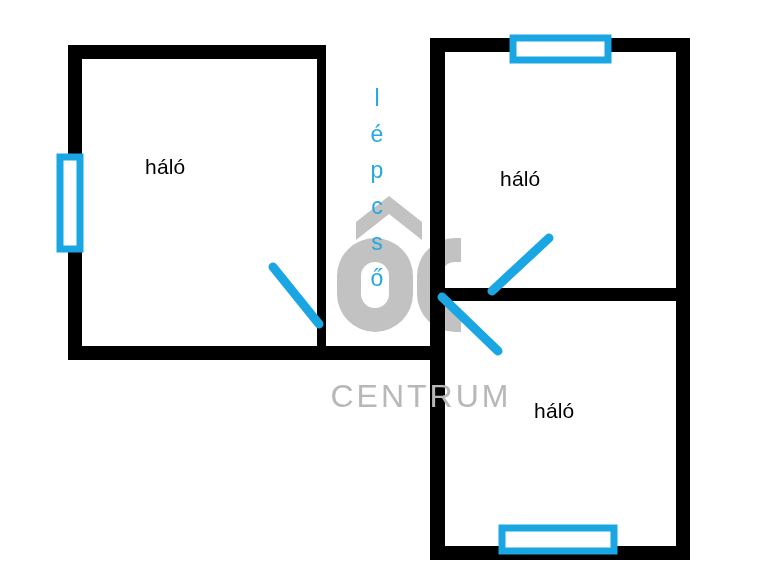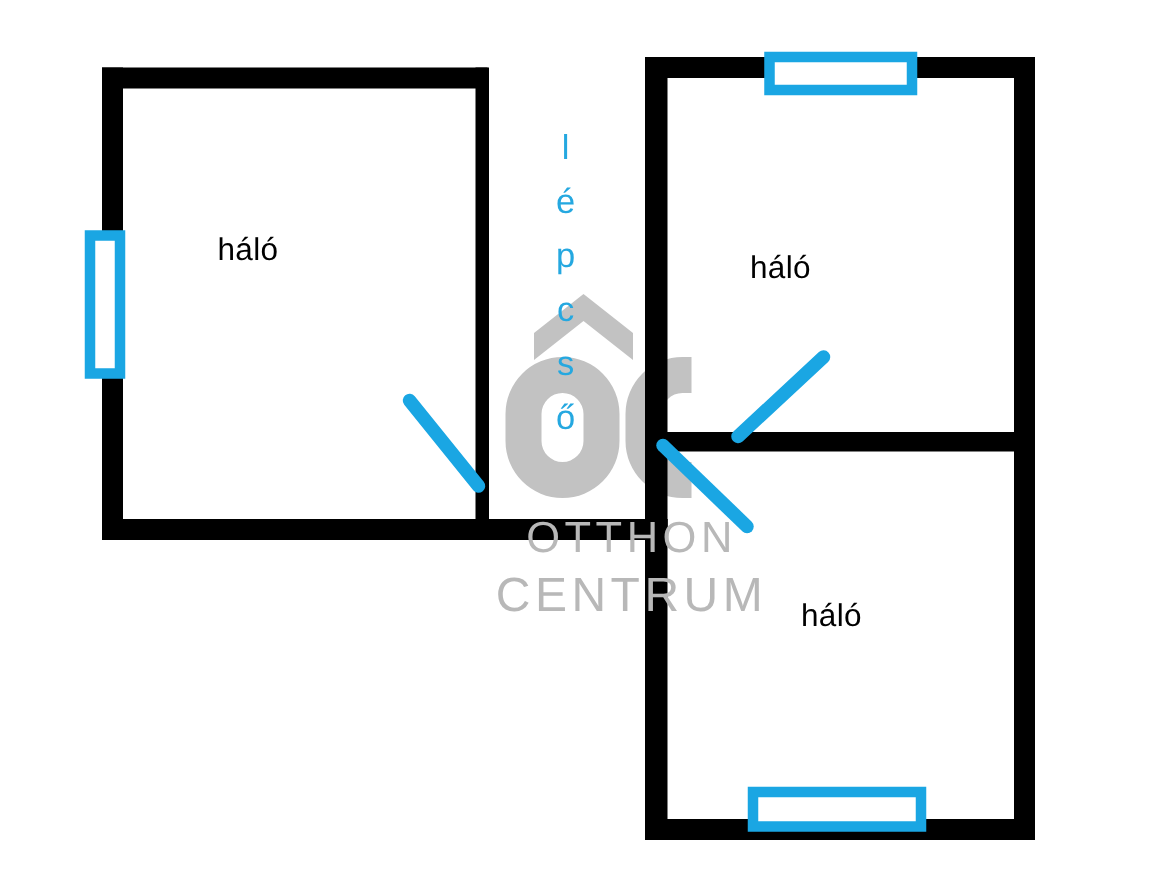--- a/index.html
+++ b/index.html
@@ -135,21 +135,20 @@
       <rect x="502" y="528" width="112" height="23" fill="#ffffff" stroke="#1aa6e3" stroke-width="7"></rect>
     </g>
 
     <g stroke="#1aa6e3" stroke-width="9" stroke-linecap="round" fill="none">
       <line x1="273" y1="267" x2="319" y2="324"></line>
       <line x1="492" y1="291" x2="549" y2="238"></line>
       <line x1="442" y1="297" x2="498" y2="351"></line>
     </g>
   </svg>
 
-  <div class="wm wm-word" style="left:326px; top:343px; width:190px; font-size:29px;">OTTHON</div>
   <div class="wm wm-word" style="left:326px; top:378px; width:190px; font-size:32px;">CENTRUM</div>
 
   <div class="room-label" style="left:145px; top:156px;">háló</div>
 
   <div class="room-label" style="left:500px; top:168px;">háló</div>
 
   <div class="room-label" style="left:534px; top:400px;">háló</div>
 
   <div class="stair-label">
     <span>l</span>

